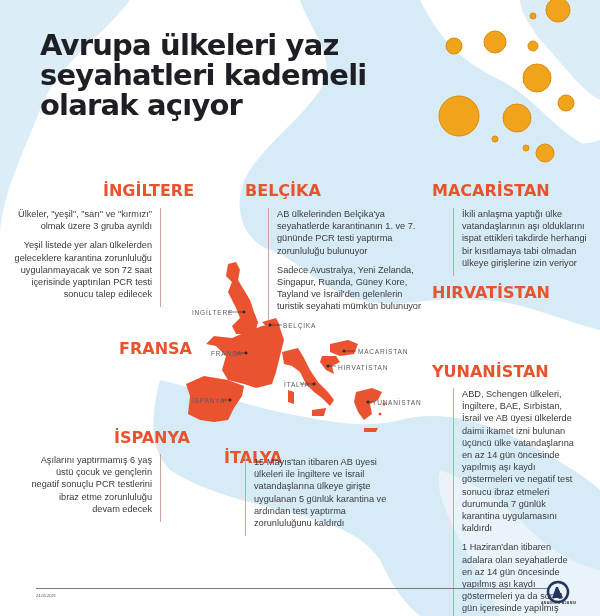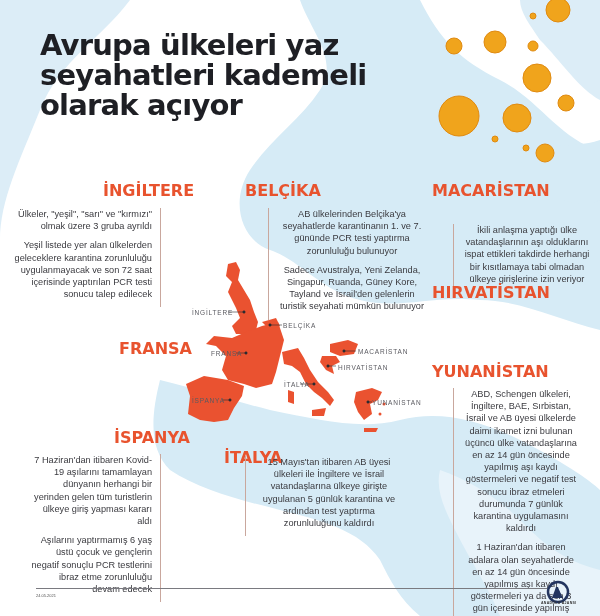--- a/index.html
+++ b/index.html
@@ -5,21 +5,21 @@
   html, body { margin:0; padding:0; }
   body { width:600px; height:616px; overflow:hidden; background:#ffffff; font-family:"Liberation Sans", sans-serif; }
   .canvas { position:relative; width:600px; height:616px; background:#ffffff; overflow:hidden; }
   .map-bg { position:absolute; left:0; top:0; width:600px; height:616px; }
   .title { position:absolute; left:40px; top:30px; width:420px; font-family:"DejaVu Sans", sans-serif; font-weight:bold; font-size:29px; line-height:30px; color:#1e1f24; letter-spacing:-0.8px; }
   .title div { white-space:nowrap; }
   .country { position:absolute; font-family:"DejaVu Sans", sans-serif; font-weight:bold; font-size:16px; color:#e8532e; letter-spacing:0px; white-space:nowrap; }
   .block { position:absolute; font-family:"Liberation Sans", sans-serif; font-size:9.2px; line-height:12.2px; color:#3a3a3f; }
   .block p { margin:0 0 7px 0; }
   .block.right { text-align:right; padding-right:8px; border-right:1px solid #c9a79d; }
-  .block.left { text-align:center; padding-left:8px; border-left:1px solid #c9a79d; }
+  .block.left { text-align:left; padding-left:8px; border-left:1px solid #c9a79d; }
   .map-label { position:absolute; font-size:6.5px; letter-spacing:0.8px; color:#5a5a60; white-space:nowrap; font-family:"Liberation Sans", sans-serif; }
   .footer-line { position:absolute; left:36px; top:588px; width:512px; height:1px; background:#7a7a80; }
   .date { position:absolute; left:36px; top:593px; font-size:4px; color:#555; }
   .logo { position:absolute; left:546px; top:580px; width:24px; height:24px; }
   .logo-text { position:absolute; left:541px; top:601px; font-size:3.5px; color:#333; font-weight:bold; letter-spacing:0.3px; }
 </style>
 </head>
 <body>
 
 <div class="canvas">
@@ -128,37 +128,36 @@
     <p>Yeşil listede yer alan ülkelerden geleceklere karantina zorunluluğu uygulanmayacak ve son 72 saat içerisinde yaptırılan PCR testi sonucu talep edilecek</p>
   </div>
 
   <div class="country" style="left:245px; top:181px;">BELÇİKA</div>
   <div class="block left" style="left:268px; top:208px; width:150px;">
     <p>AB ülkelerinden Belçika'ya seyahatlerde karantinanın 1. ve 7. gününde PCR testi yaptırma zorunluluğu bulunuyor</p>
     <p>Sadece Avustralya, Yeni Zelanda, Singapur, Ruanda, Güney Kore, Tayland ve İsrail'den gelenlerin turistik seyahati mümkün bulunuyor</p>
   </div>
 
   <div class="country" style="left:432px; top:181px;">MACARİSTAN</div>
-  <div class="block left" style="left:453px; top:224px; width:130px;">
+  <div class="block left" style="left:453px; top:208px; width:130px;">
     <p>İkili anlaşma yaptığı ülke vatandaşlarının aşı olduklarını ispat ettikleri takdirde herhangi bir kısıtlamaya tabi olmadan ülkeye girişlerine izin veriyor</p>
   </div>
 
   <div class="country" style="left:432px; top:283px;">HIRVATİSTAN</div>
 
   <div class="country" style="left:119px; top:339px;">FRANSA</div>
 
   <div class="country" style="left:432px; top:362px;">YUNANİSTAN</div>
   <div class="block left" style="left:453px; top:388px; width:118px;">
     <p>ABD, Schengen ülkeleri, İngiltere, BAE, Sırbistan, İsrail ve AB üyesi ülkelerde daimi ikamet izni bulunan üçüncü ülke vatandaşlarına en az 14 gün öncesinde yapılmış aşı kaydı göstermeleri ve negatif test sonucu ibraz etmeleri durumunda 7 günlük karantina uygulamasını kaldırdı</p>
     <p>1 Haziran'dan itibaren adalara olan seyahatlerde en az 14 gün öncesinde yapılmış aşı kaydı göstermeleri ya da son 3 gün içeresinde yapılmış negatif test sonucu ibraz etmeleri istenecek</p>
   </div>
 
   <div class="country" style="left:114px; top:428px;">İSPANYA</div>
   <div class="block right" style="left:30px; top:454px; width:122px;">
-    <p>7 Haziran'dan itibaren Kovid-19 aşılarını tamamlayan dünyanın herhangi bir yerinden gelen tüm turistlerin ülkeye giriş yapması kararı aldı</p>
     <p>Aşılarını yaptırmamış 6 yaş üstü çocuk ve gençlerin negatif sonuçlu PCR testlerini ibraz etme zorunluluğu devam edecek</p>
   </div>
 
   <div class="country" style="left:224px; top:448px;">İTALYA</div>
   <div class="block left" style="left:245px; top:456px; width:150px;">
     <p>15 Mayıs'tan itibaren AB üyesi ülkeleri ile İngiltere ve İsrail vatandaşlarına ülkeye girişte uygulanan 5 günlük karantina ve ardından test yaptırma zorunluluğunu kaldırdı</p>
   </div>
 
   <div class="map-label" style="left:192px; top:309px;">İNGİLTERE</div>
   <div class="map-label" style="left:283px; top:322px;">BELÇİKA</div>

